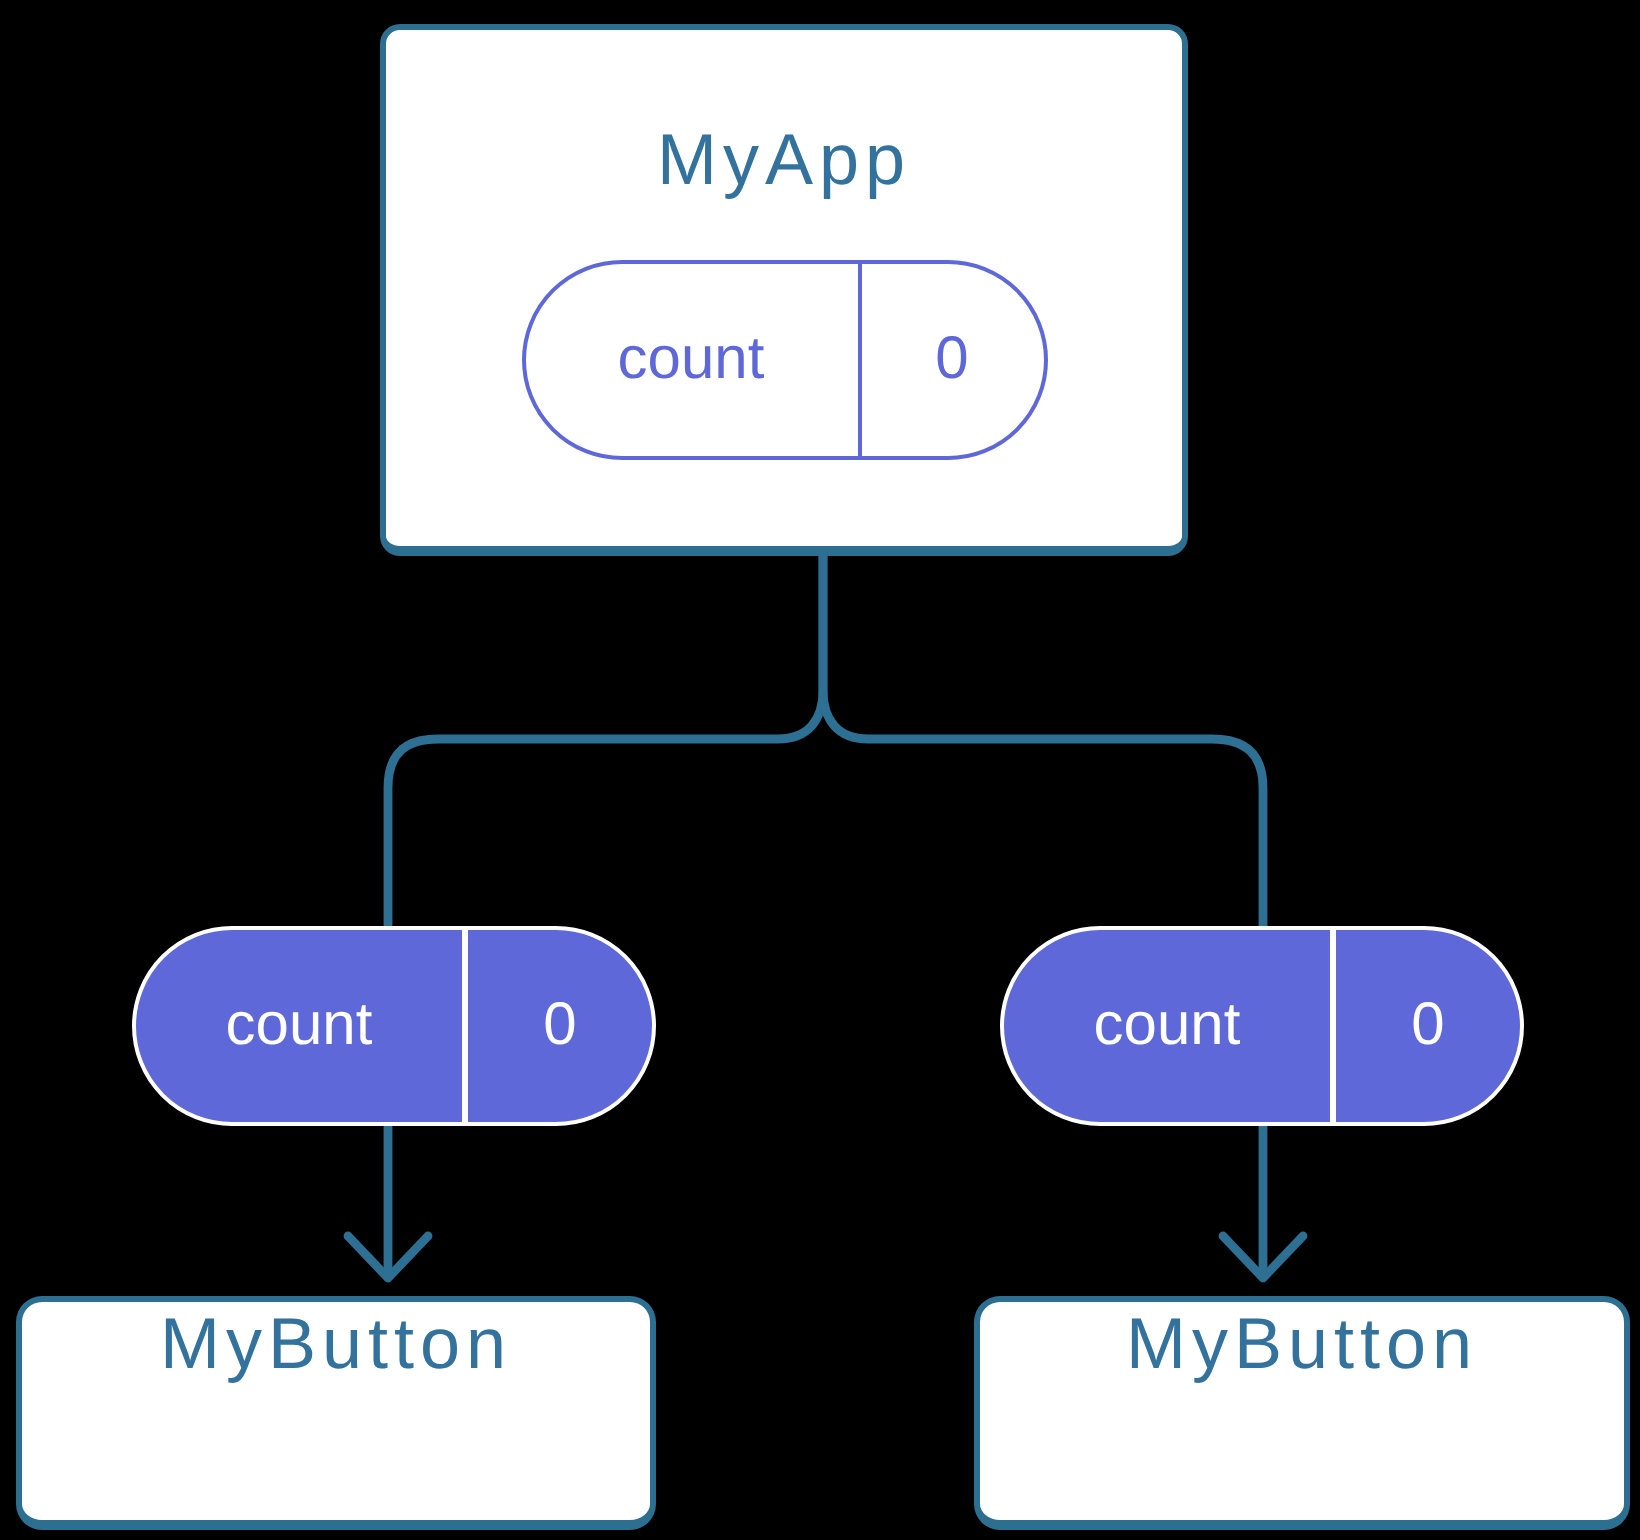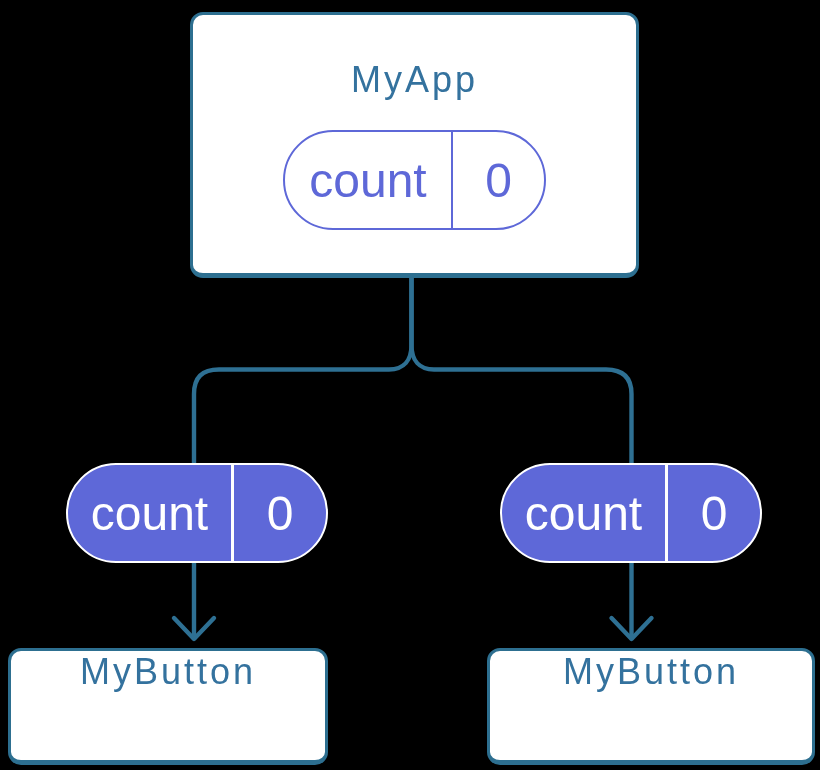--- a/index.html
+++ b/index.html
@@ -34,32 +34,33 @@
     color: #34729e;
     font-size: 36px;
     font-weight: 500;
     letter-spacing: 3px;
     text-align: center;
     line-height: 41px;
     white-space: nowrap;
   }
   .root-node {
     left: 190px; top: 12px;
-    width: 449px; height: 266px;
+    width: 404px; height: 266px;
     display: flex;
     flex-direction: column;
     align-items: center;
+    border-radius: 10px;
   }
   .root-node .node-title { margin-top: 44px; }
   .pill {
     display: flex;
     align-items: stretch;
     box-sizing: border-box;
     border-radius: 52px;
-    font-size: 48px;
+    font-size: 30px;
     font-weight: 400;
     z-index: 2;
   }
   .pill-key {
     width: 166px;
     display: flex;
     align-items: center;
     justify-content: center;
   }
   .pill-divider { width: 2px; }

